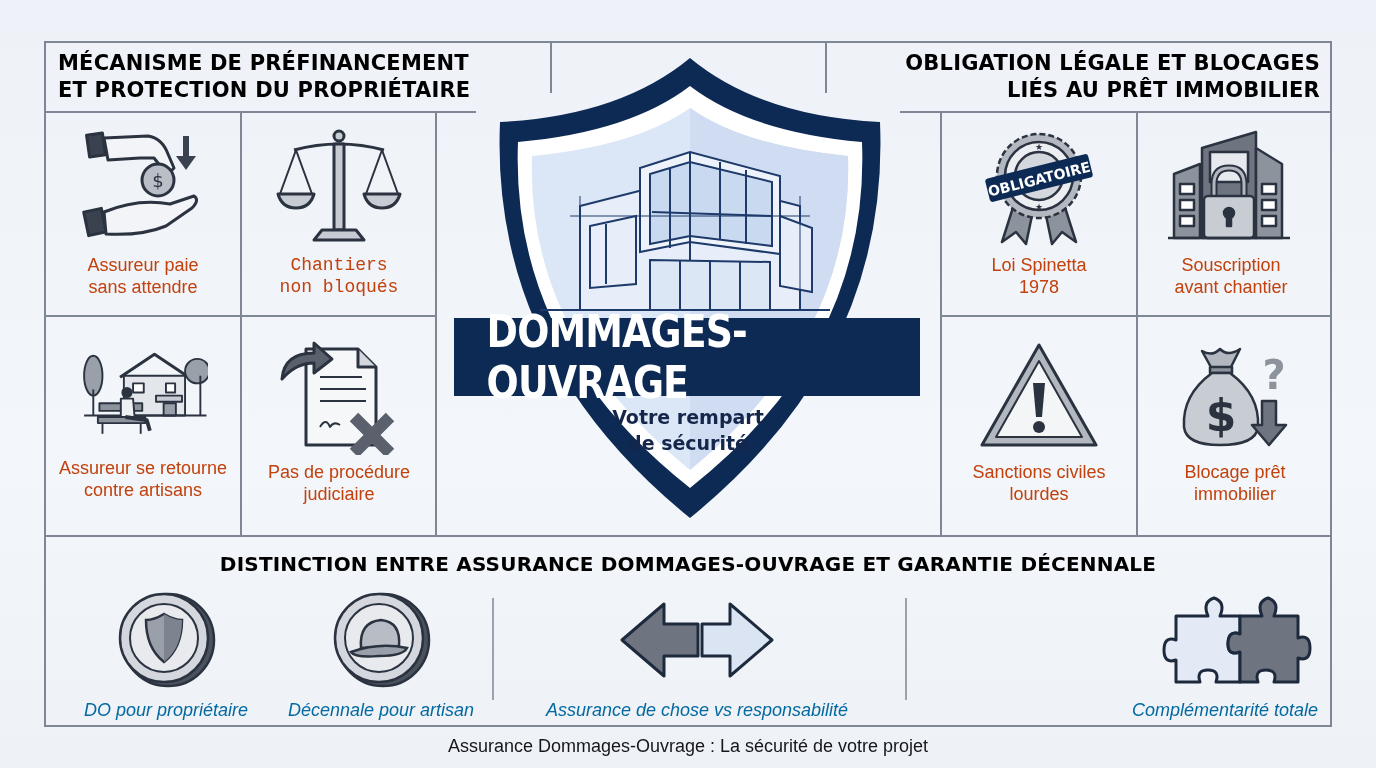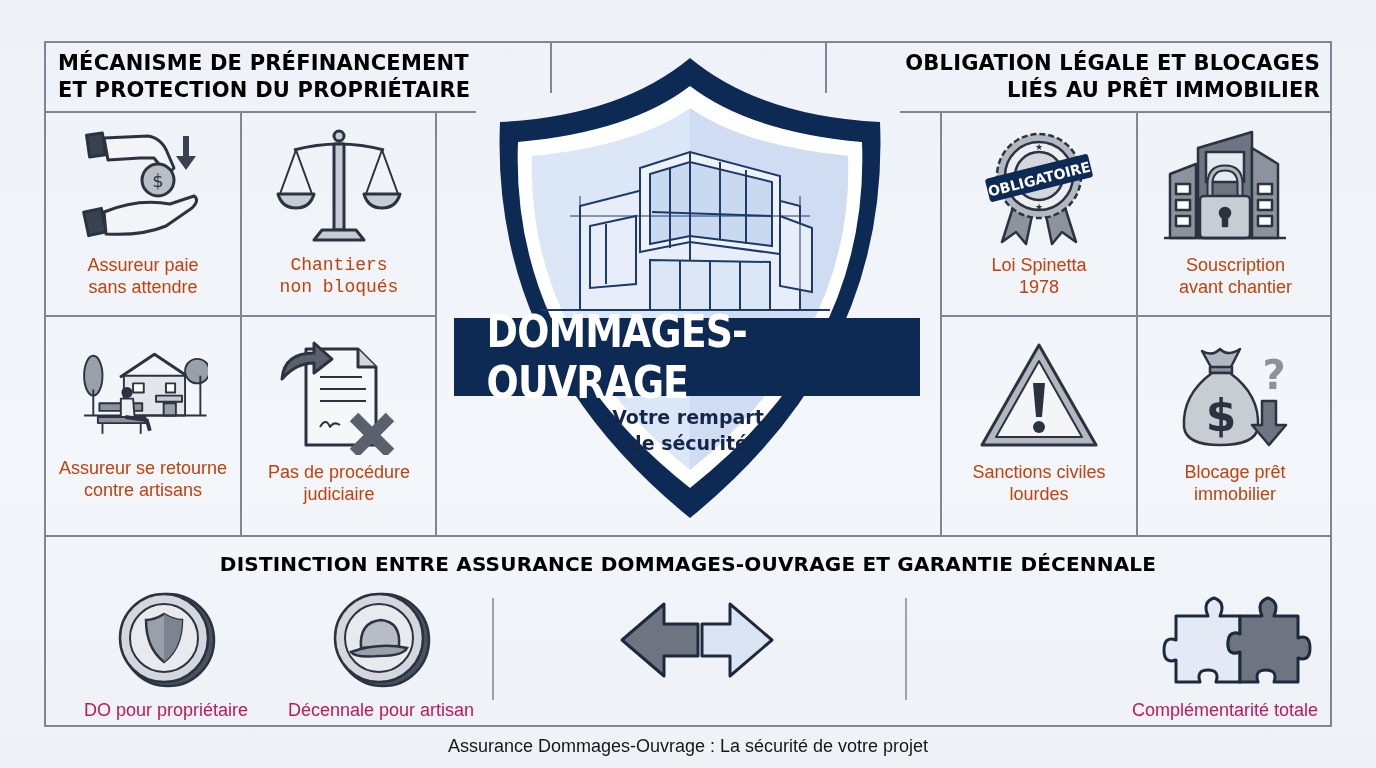--- a/index.html
+++ b/index.html
@@ -15,21 +15,21 @@
     position:absolute; font-family:"DejaVu Sans", sans-serif; font-weight:bold;
     font-size:21px; line-height:27px; color:#000000; letter-spacing:0.2px;
   }
   .cell { position:absolute; display:flex; flex-direction:column; align-items:center; }
   .cell .icon { width:130px; height:120px; display:flex; align-items:center; justify-content:center; }
   .cell .lbl {
     font-size:18px; line-height:22px; text-align:center; color:#c2410c; white-space:pre-line;
     margin-top:6px;
   }
   .bot { position:absolute; display:flex; flex-direction:column; align-items:center; }
-  .bot .lbl { font-size:18px; color:#be185d; margin-top:10px; white-space:nowrap; }
+  .bot .lbl { font-size:18px; color:#0369a1; margin-top:10px; white-space:nowrap;font-style:italic; }
   .center-shield { position:absolute; left:440px; top:56px; width:500px; height:470px; }
   .banner-text {
     position:absolute; left:454px; top:318px; width:466px; height:78px;
     display:flex; align-items:center; justify-content:center;
     font-family:"DejaVu Sans", sans-serif; font-weight:bold; font-size:44px;
     color:#ffffff; letter-spacing:-1px; transform:scaleX(0.86);
   }
   .tagline {
     position:absolute; left:560px; top:404px; width:256px; text-align:center;
     font-family:"DejaVu Sans", sans-serif; font-weight:bold; font-size:19px; line-height:26px;
@@ -219,21 +219,21 @@
       <g transform="rotate(-14 65 50)">
         <rect x="12" y="38" width="106" height="24" rx="3" fill="#0d2a55"></rect>
         <text x="65" y="56" text-anchor="middle" font-size="14" font-weight="bold" fill="#fff" font-family="DejaVu Sans, sans-serif">OBLIGATOIRE</text>
       </g>
     </svg>
   </div>
   <div class="lbl">Loi Spinetta
 1978</div>
 </div>
 
-<div class="cell" style="left:1098px;top:128px;width:194px;align-items:flex-end;">
+<div class="cell" style="left:1134px;top:128px;width:194px;">
   <div class="icon">
     <svg width="130" height="120" viewBox="0 0 130 120">
       <g stroke="#2b3340" stroke-width="2.5" stroke-linejoin="round">
         <path d="M8 46 L34 36 L34 110 L8 110 Z" fill="#8d939c"></path>
         <path d="M36 20 L90 4 L90 110 L36 110 Z" fill="#6e7580"></path>
         <path d="M90 20 L116 36 L116 110 L90 110 Z" fill="#8d939c"></path>
         <rect x="14" y="56" width="14" height="10" fill="#fff"></rect>
         <rect x="14" y="72" width="14" height="10" fill="#fff"></rect>
         <rect x="14" y="88" width="14" height="10" fill="#fff"></rect>
         <rect x="96" y="56" width="14" height="10" fill="#fff"></rect>
@@ -305,20 +305,21 @@
     <path d="M20 62 Q48 52 76 58 Q72 66 48 66 Q24 68 20 62 Z" fill="#9aa0aa" stroke="#2b3340" stroke-width="2.5"></path>
   </svg>
   <div class="lbl">Décennale pour artisan</div>
 </div>
 
 <div class="bot" style="left:500px;top:590px;width:394px;">
   <svg width="170" height="100" viewBox="0 0 170 100">
     <path d="M10 50 L52 14 L52 34 L86 34 L86 66 L52 66 L52 86 Z" fill="#6e7580" stroke="#1d2a3e" stroke-width="3" stroke-linejoin="round"></path>
     <path d="M160 50 L118 14 L118 34 L90 34 L90 66 L118 66 L118 86 Z" fill="#dbe4f2" stroke="#1d2a3e" stroke-width="3" stroke-linejoin="round"></path>
   </svg>
+  <div class="lbl">Assurance de chose vs responsabilité</div>
 </div>
 
 <div class="bot" style="left:918px;top:590px;width:400px;align-items:flex-end;">
   <svg width="160" height="100" viewBox="0 0 160 100">
     <path d="M18 26 L50 26 Q44 12 56 8 Q68 12 62 26 L82 26 L82 44 Q70 40 70 54 Q70 66 82 62 L82 92 L58 92 Q62 80 50 80 Q38 80 42 92 L18 92 L18 70 Q6 74 6 60 Q6 46 18 50 Z" fill="#e3eaf5" stroke="#1d2a3e" stroke-width="3" stroke-linejoin="round"></path>
     <path d="M82 26 L104 26 Q98 12 110 8 Q122 12 116 26 L140 26 L140 48 Q152 44 152 58 Q152 72 140 68 L140 92 L116 92 Q120 80 108 80 Q96 80 100 92 L82 92 L82 62 Q70 66 70 54 Q70 40 82 44 Z" fill="#6e7580" stroke="#1d2a3e" stroke-width="3" stroke-linejoin="round"></path>
   </svg>
   <div class="lbl">Complémentarité totale</div>
 </div>
 

